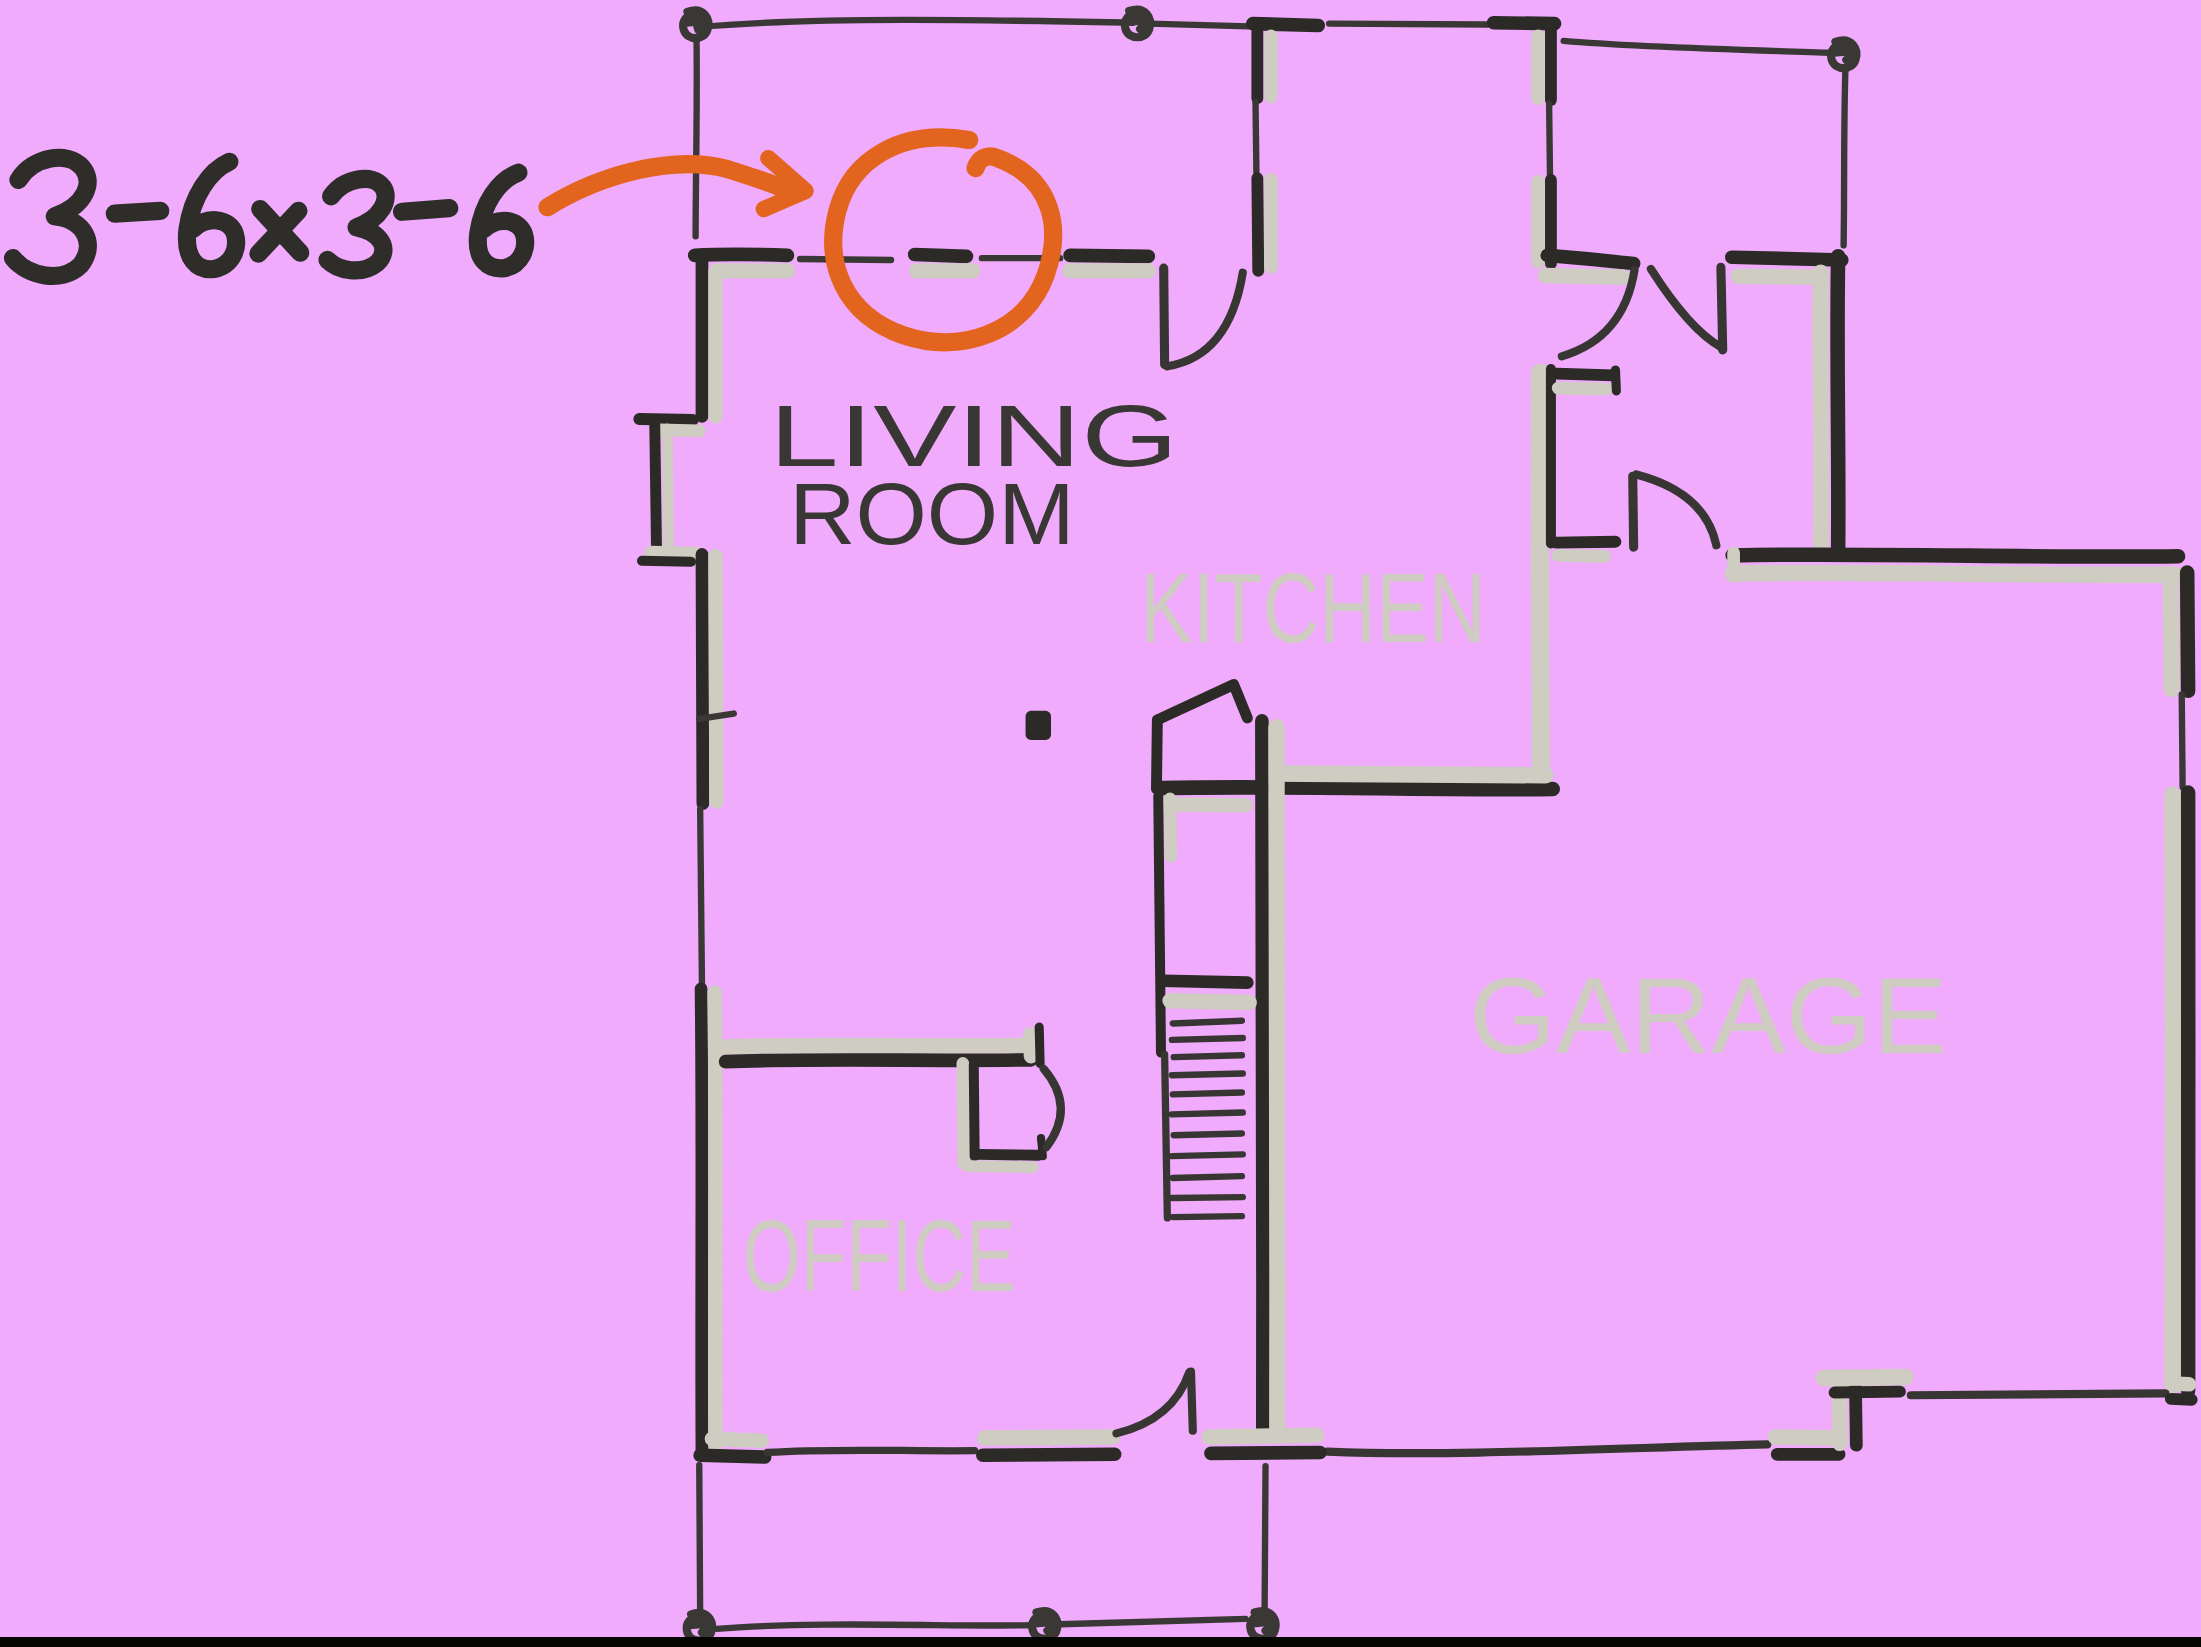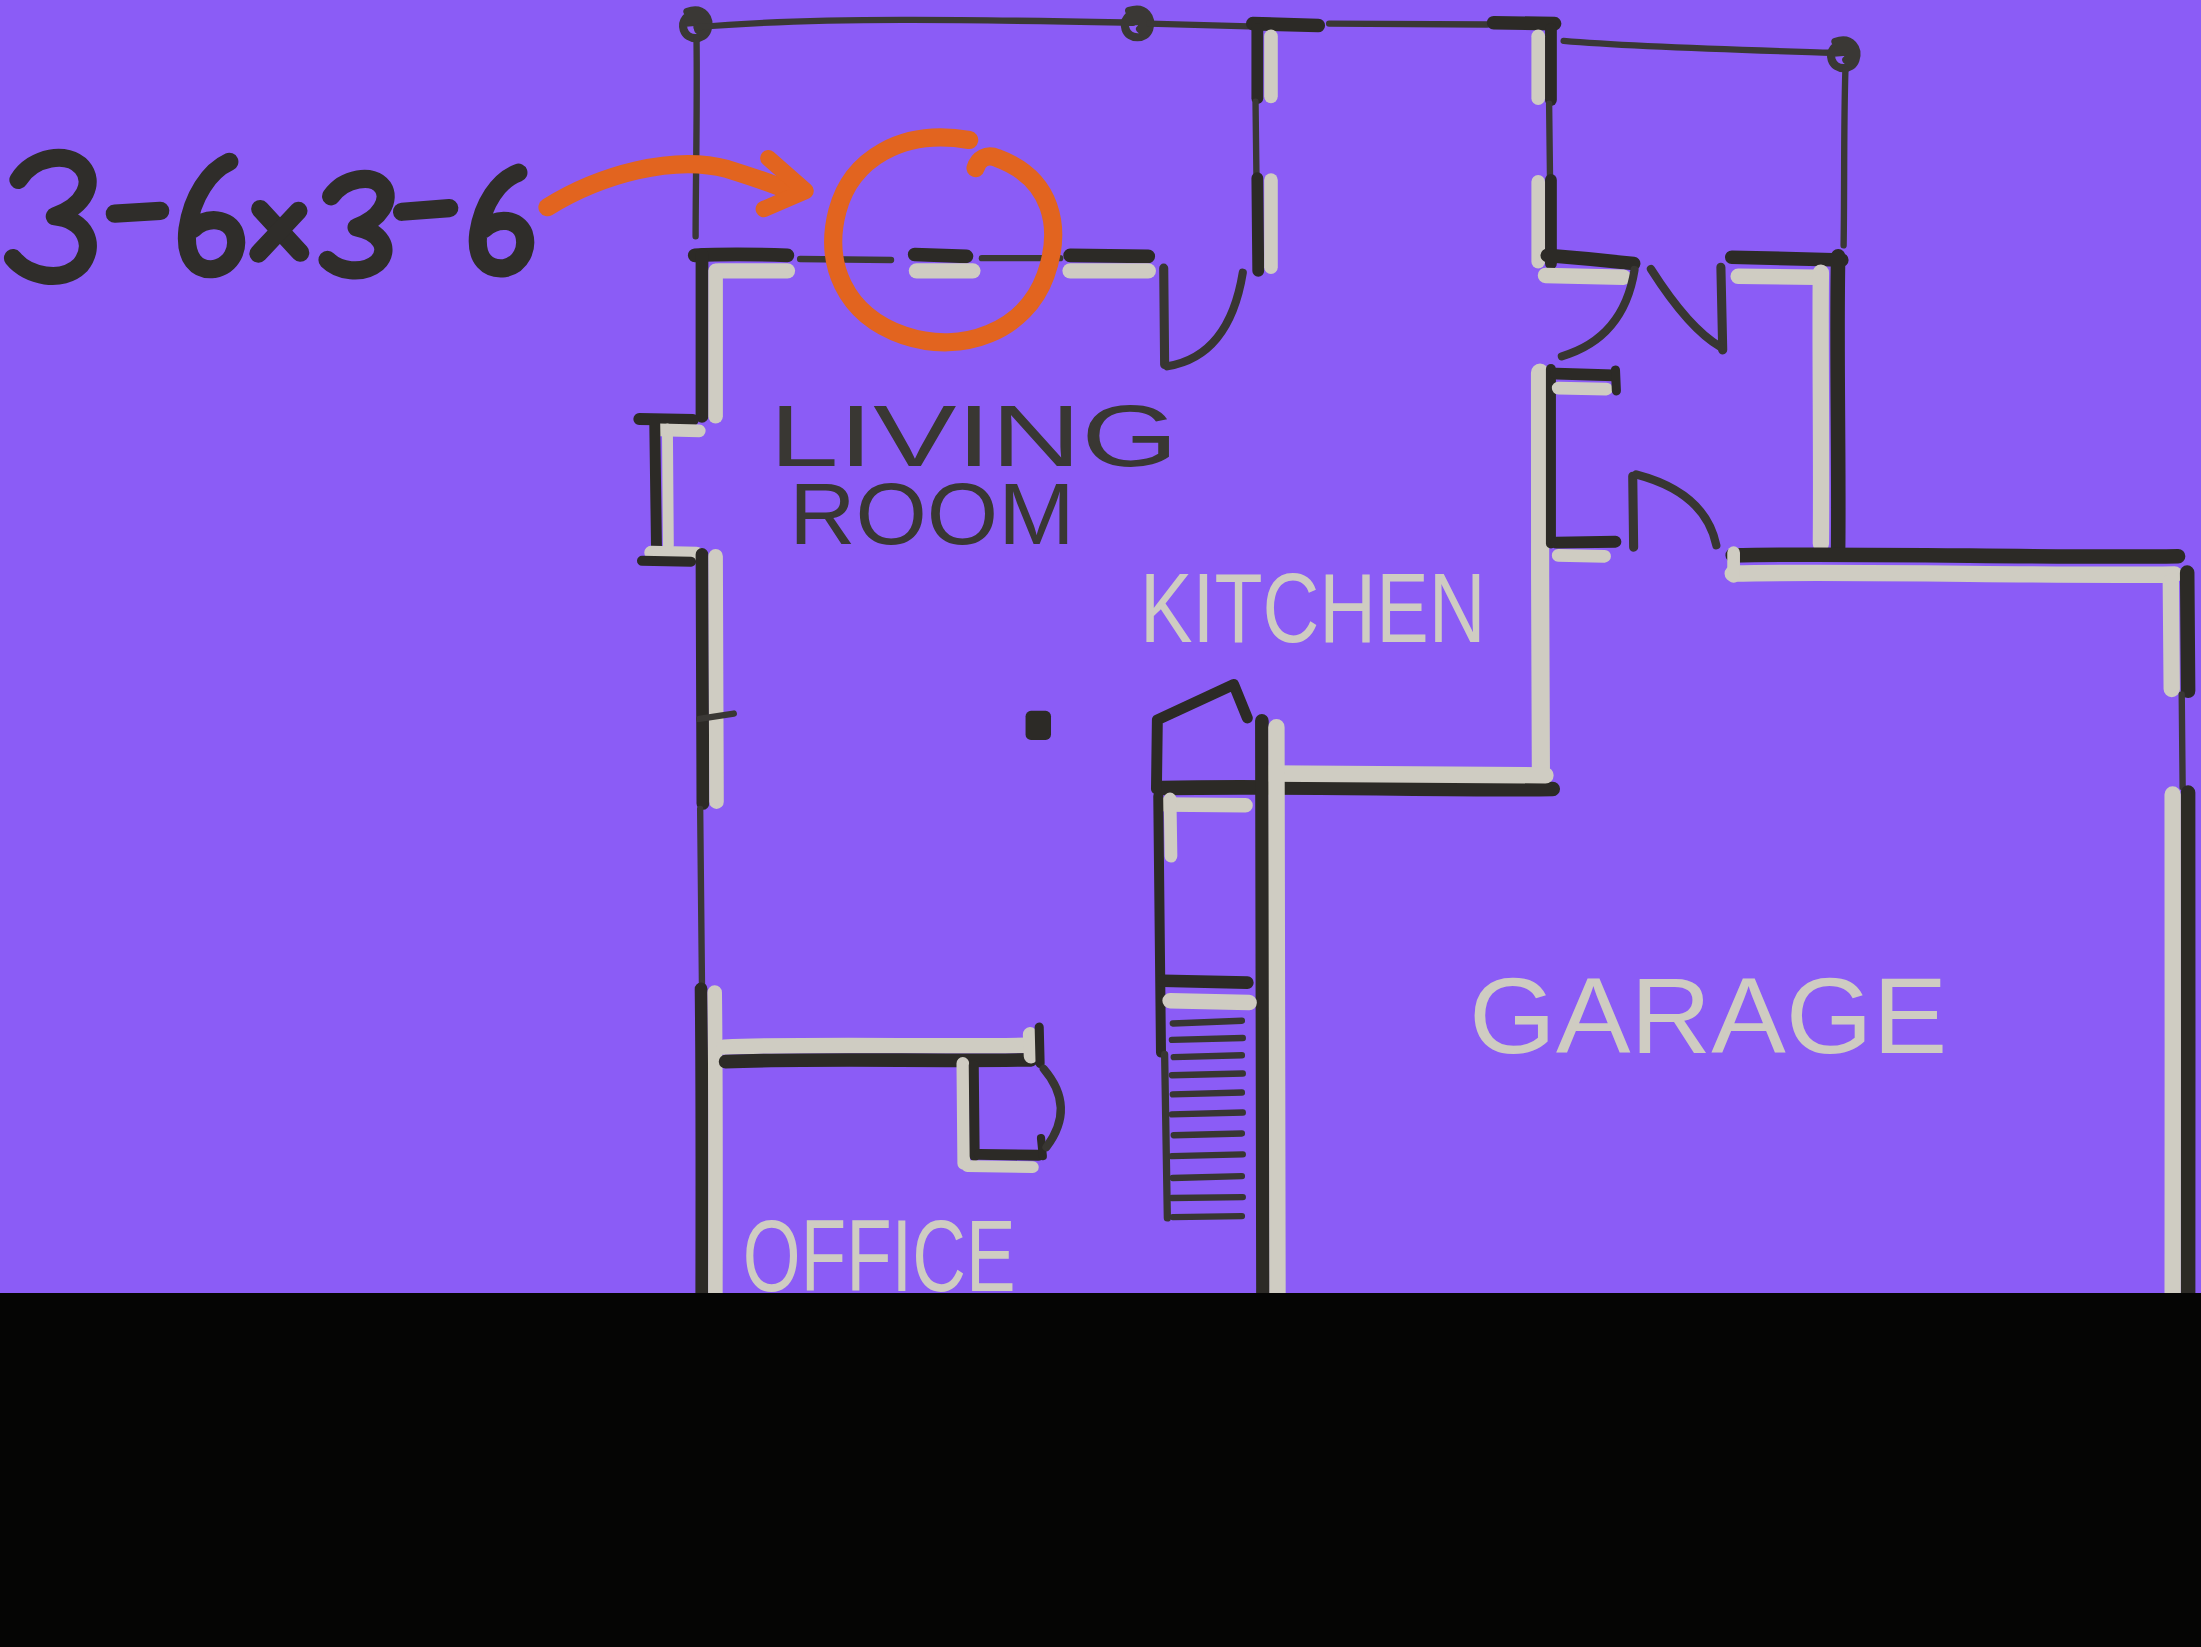--- a/index.html
+++ b/index.html
@@ -1,16 +1,16 @@
 <!DOCTYPE html>
 <html style="font-size:14.5px"><head>
 <meta charset="utf-8">
 <style>
   html,body{margin:0;padding:0;background:#050504;}
-  .wrap{width:2202px;height:1293px;position:relative;overflow:hidden;background:#8b5cf6;}
+  .wrap{width:2202px;height:1637px;position:relative;overflow:hidden;background:#f0abfc;}
   svg{position:absolute;left:0;top:0;}
   text{font-family:"Liberation Sans", sans-serif;}
 </style>
 </head>
 <body>
 <div class="wrap">
 <svg width="2202" height="1647" viewBox="0 0 2422 1812" fill="none" stroke-linecap="round" stroke-linejoin="round">
 
 <g transform="translate(766,27)" stroke="#3a3835" stroke-width="9">
   <path d="M -10 -14 C 8 -20 16 -6 12 6 C 8 18 -10 18 -14 6 C -17 -4 -10 -12 -2 -10 C 6 -8 8 2 2 6 M -12 -2 L 12 -4"></path>

